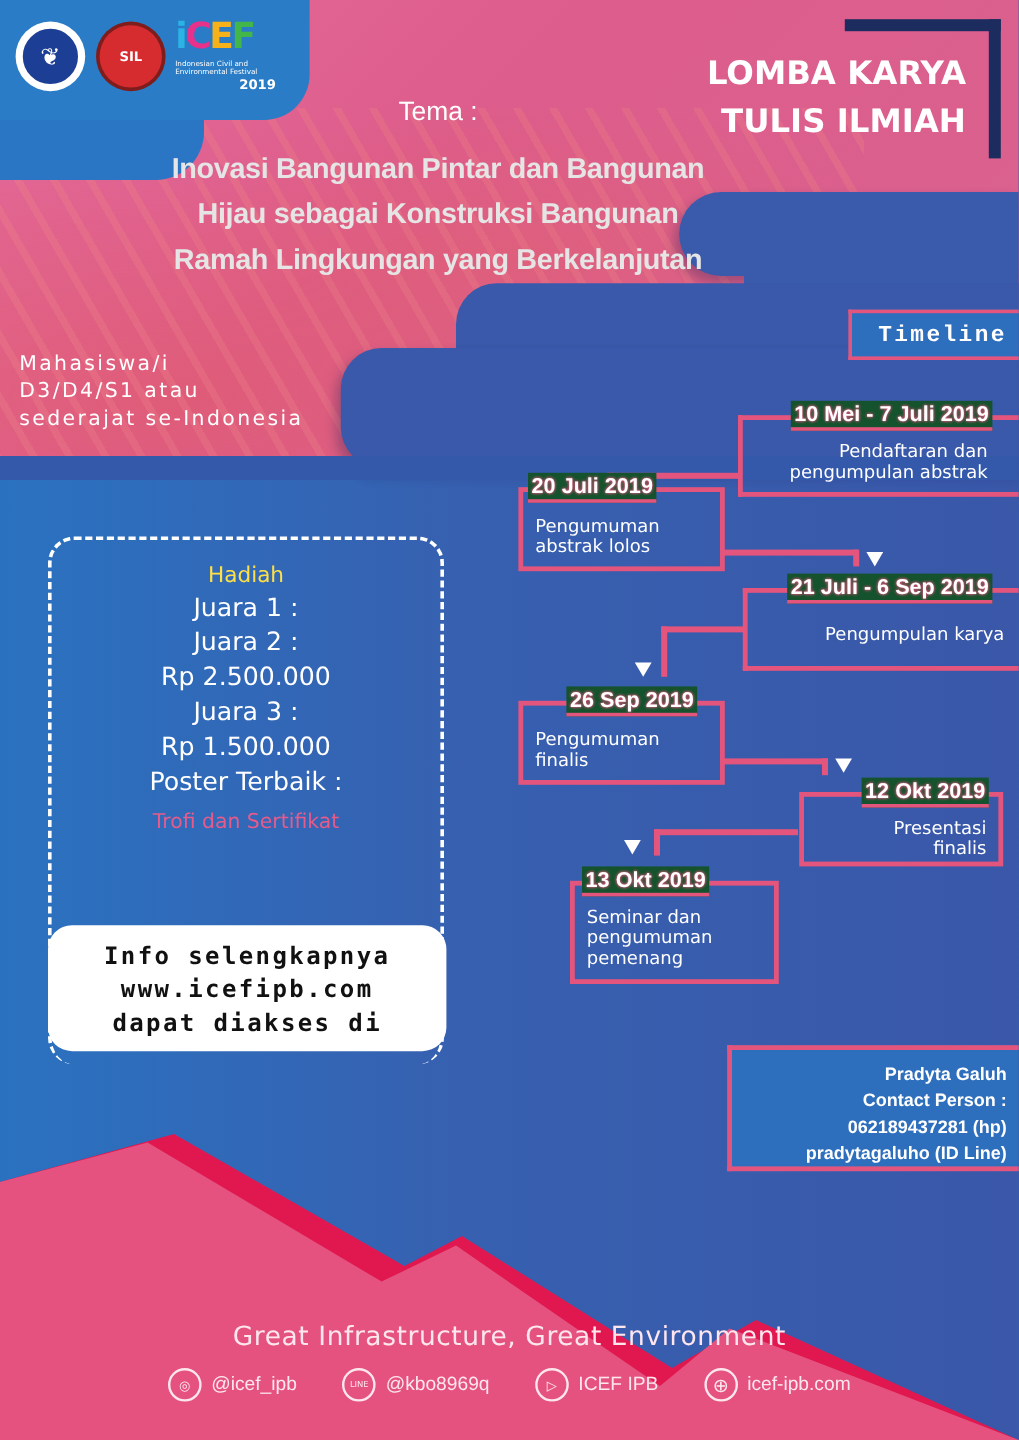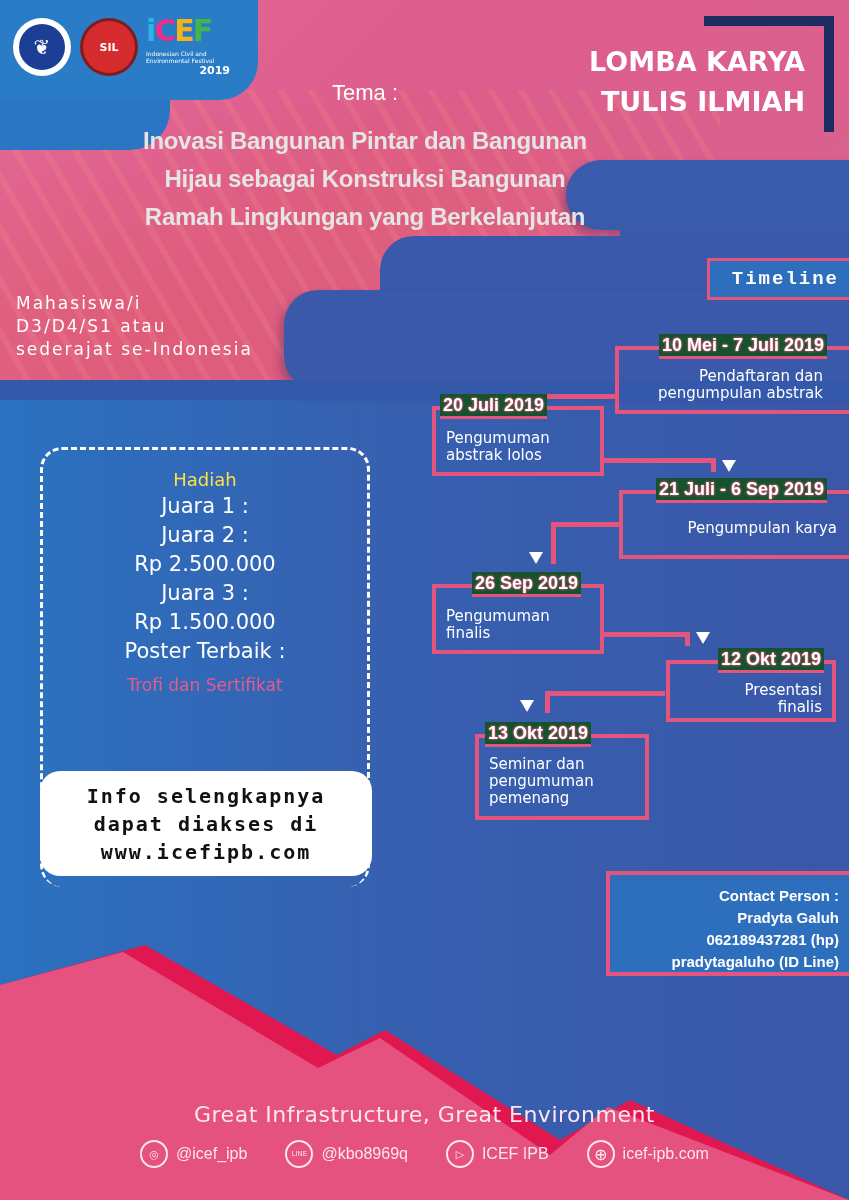--- a/index.html
+++ b/index.html
@@ -211,27 +211,27 @@
   <div class="hadiah-line">Juara 2 :</div>
   <div class="hadiah-line">Rp 2.500.000</div>
   <div class="hadiah-line">Juara 3 :</div>
   <div class="hadiah-line">Rp 1.500.000</div>
   <div class="hadiah-line">Poster Terbaik :</div>
   <div class="hadiah-foot">Trofi dan Sertifikat</div>
 </div>
 
 <div class="abs info-box">
   <span>Info selengkapnya</span>
+  <span>www.icefipb.com</span>
   <span>dapat diakses di</span>
-  <span>www.icefipb.com</span>
 </div>
 
 <div class="abs contact">
+  <div>Pradyta Galuh</div>
   <div>Contact Person :</div>
-  <div>Pradyta Galuh</div>
   <div>062189437281 (hp)</div>
   <div>pradytagaluho (ID Line)</div>
 </div>
 
 <svg class="abs mtn" viewBox="0 0 849 1200" preserveAspectRatio="none">
   <polygon points="0,985 145,945 337,1055 385,1030 560,1140 630,1100 849,1200 849,1200 0,1200" fill="#e0184f"></polygon>
   <polygon points="0,985 123,952 318,1068 380,1038 550,1155 608,1107 849,1200 0,1200" fill="#e5527f"></polygon>
 </svg>
 
 <div class="abs tagline">Great Infrastructure, Great Environment</div>

